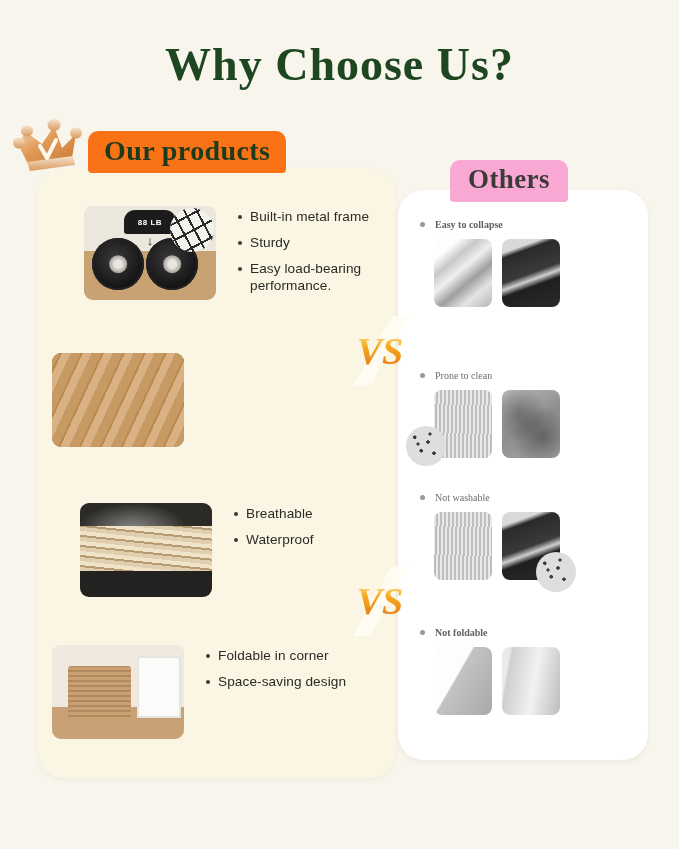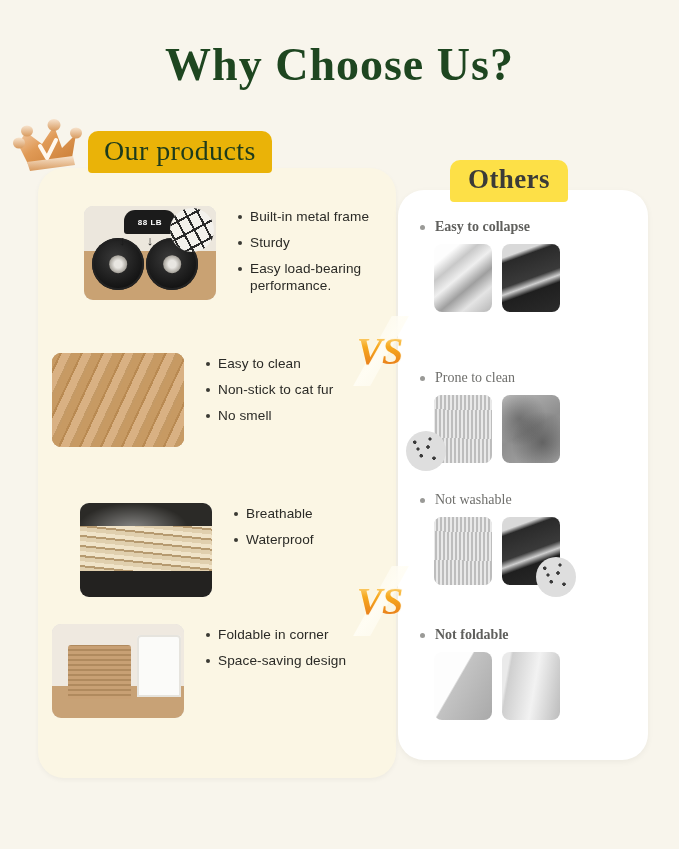--- a/index.html
+++ b/index.html
@@ -55,34 +55,34 @@
     background: #ffffff;
     border-radius: 26px;
     box-shadow: 0 2px 6px rgba(0,0,0,0.05);
   }
 
   
   .badge-left {
     position: absolute;
     left: 88px;
     top: 131px;
-    background: #eab308;
+    background: #f97316;
     border-radius: 10px 10px 4px 4px;
     padding: 4px 16px 6px 16px;
     font-family: "Liberation Serif", serif;
-    font-weight: normal;
+    font-weight: bold;
     font-size: 28px;
     color: #1d3b1c;
     letter-spacing: 0.4px;
   }
   .badge-right {
     position: absolute;
     left: 450px;
     top: 160px;
-    background: #fde047;
+    background: #f9a8d4;
     border-radius: 10px 10px 4px 4px;
     padding: 4px 18px 7px 18px;
     font-family: "Liberation Serif", serif;
     font-weight: bold;
     font-size: 27px;
     color: #3b3b38;
     letter-spacing: 0.4px;
   }
 
   
@@ -146,21 +146,21 @@
   
   .rrow {
     position: absolute;
     left: 420px;
     width: 215px;
   }
   .rlabel {
     display: flex;
     align-items: center;
     font-family: "Liberation Serif", serif;
-    font-size: 14px;
+    font-size: 10px;
     color: #6f6f6c;
     margin-bottom: 9px;
   }
   .rlabel.bold { font-weight: bold; color: #5f5f5c; }
   .rlabel .dot {
     width: 5px; height: 5px;
     border-radius: 50%;
     background: #9a9a97;
     margin-right: 10px;
     flex: 0 0 auto;
@@ -369,54 +369,40 @@
           <span class="dot"></span>
           <span>Easy load-bearing performance.</span>
         </div>
     </div>
   </div>
 
   <div class="lrow" style="top:353px;">
     <div class="lthumb">
       <div class="tex-weave"></div>
     </div>
-    <div class="lbullets">
-      <div class="lbullet">
-          <span class="dot"></span>
-          <span>Easy to clean</span>
-        </div>
-      <div class="lbullet">
-          <span class="dot"></span>
-          <span>Non-stick to cat fur</span>
-        </div>
-      <div class="lbullet">
-          <span class="dot"></span>
-          <span>No smell</span>
-        </div>
-    </div>
   </div>
 
   <div class="lrow" style="top:503px;padding-left:28px;">
     <div class="lthumb">
       <div class="tex-dark-smoke"></div>
       <div style="position:absolute;left:0;top:24%;width:100%;height:48%;background:repeating-linear-gradient(6deg,#e0cfae 0 4px,#b69a70 4px 6px,#f0e3c8 6px 10px);"></div>
     </div>
     <div class="lbullets">
       <div class="lbullet">
           <span class="dot"></span>
           <span>Breathable</span>
         </div>
       <div class="lbullet">
           <span class="dot"></span>
           <span>Waterproof</span>
         </div>
     </div>
   </div>
 
-  <div class="lrow" style="top:624px;">
+  <div class="lrow" style="top:645px;">
     <div class="lthumb">
       <div class="tex-room"></div>
     </div>
     <div class="lbullets">
       <div class="lbullet">
           <span class="dot"></span>
           <span>Foldable in corner</span>
         </div>
       <div class="lbullet">
           <span class="dot"></span>

